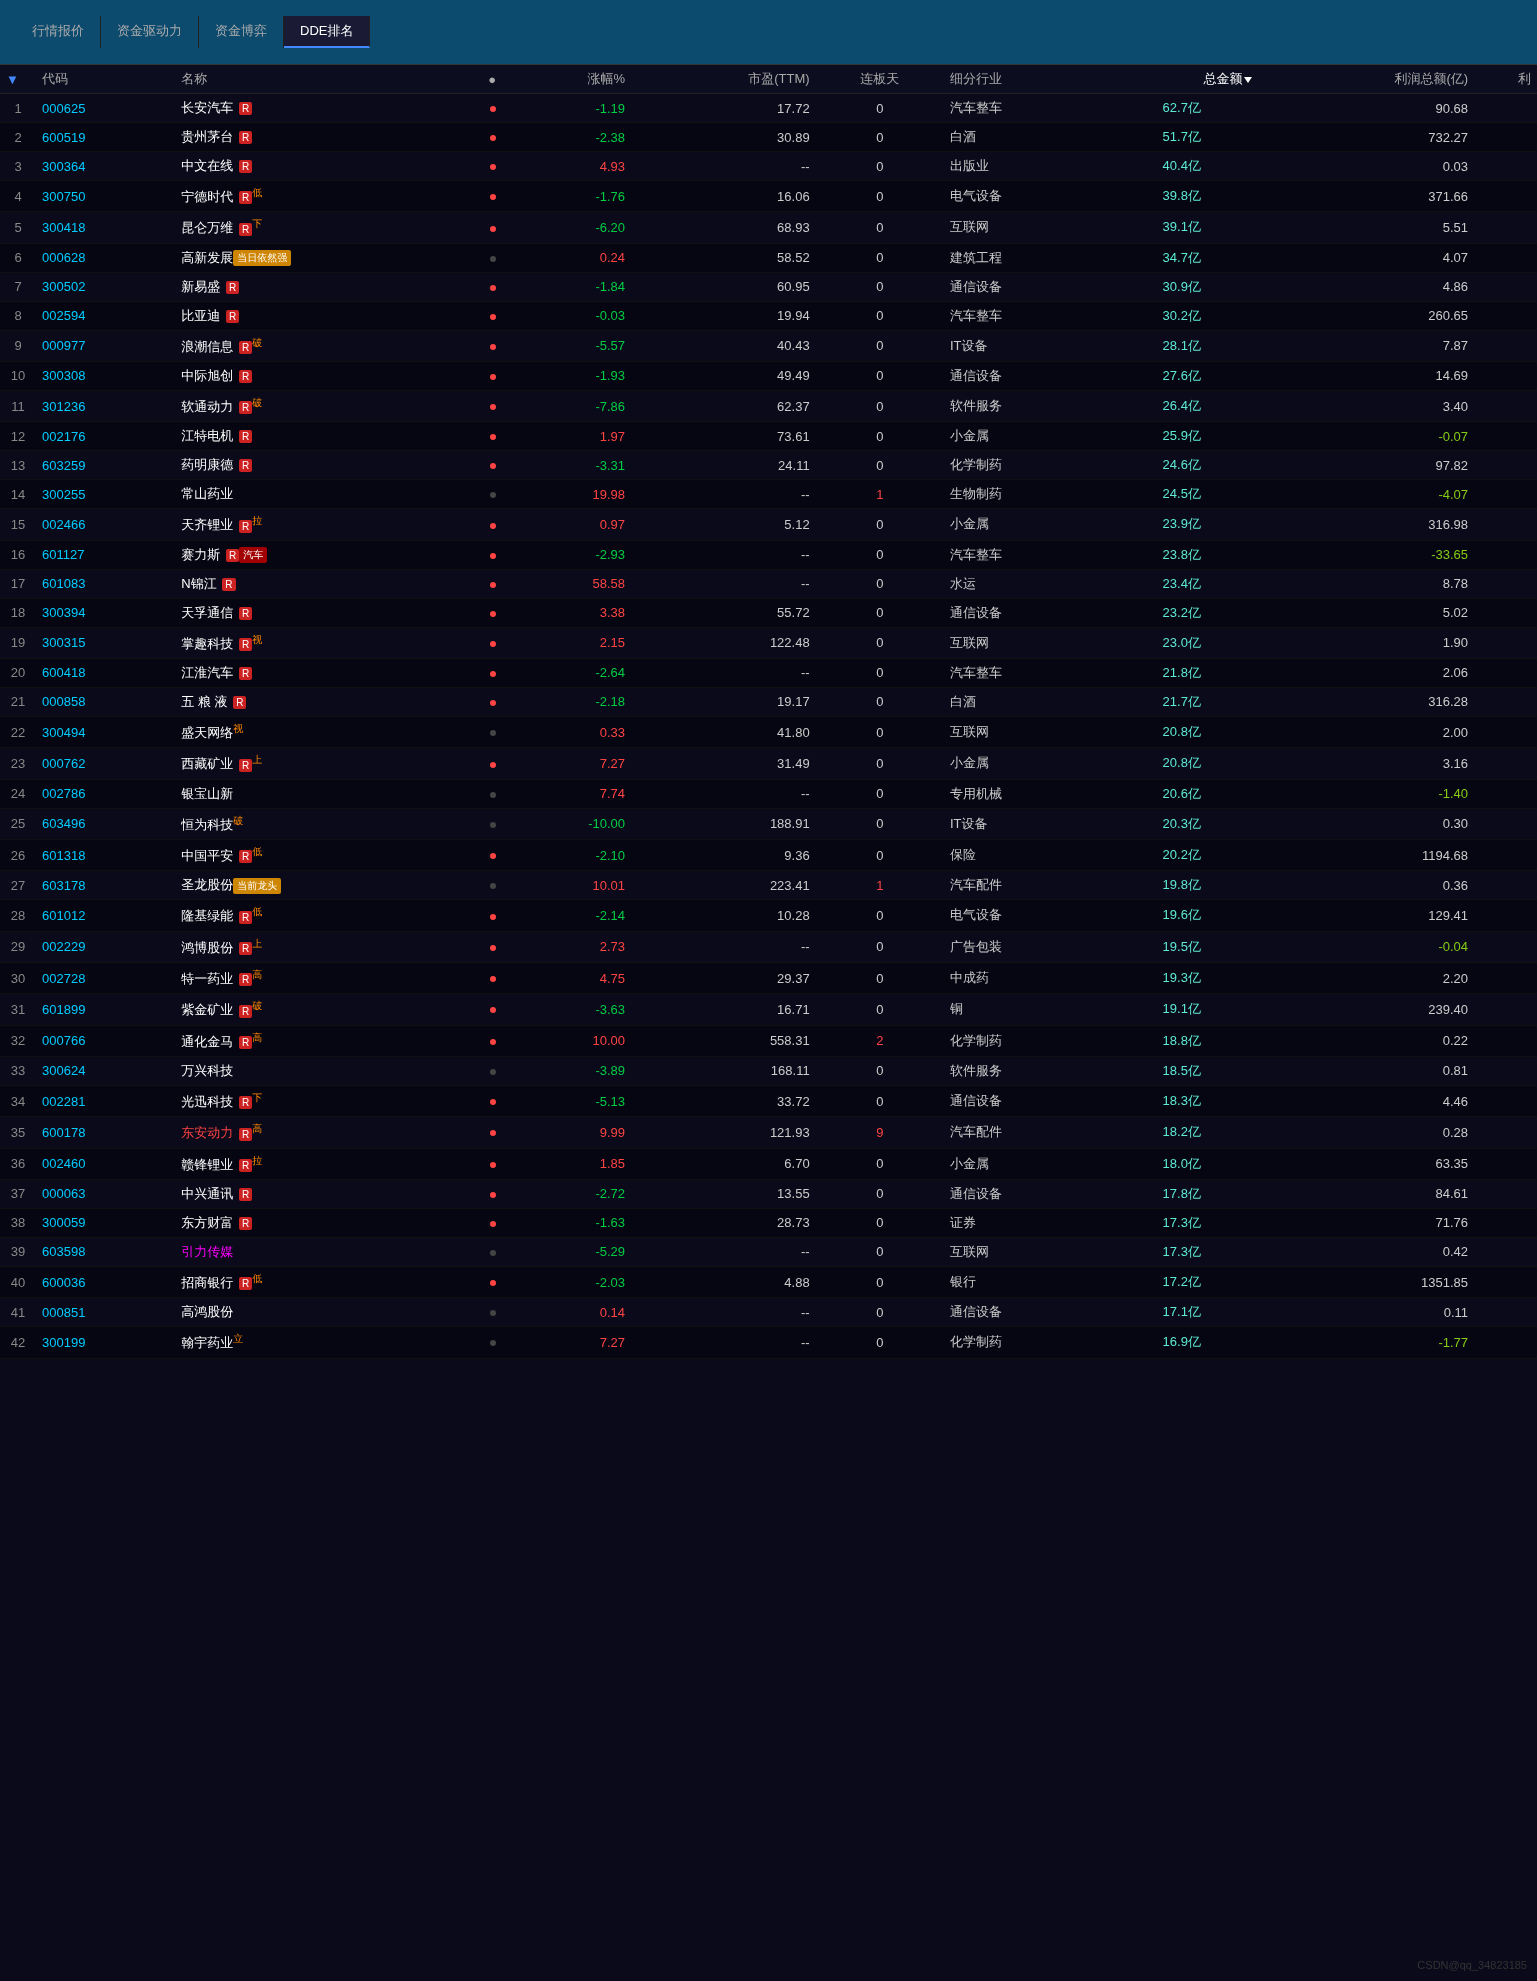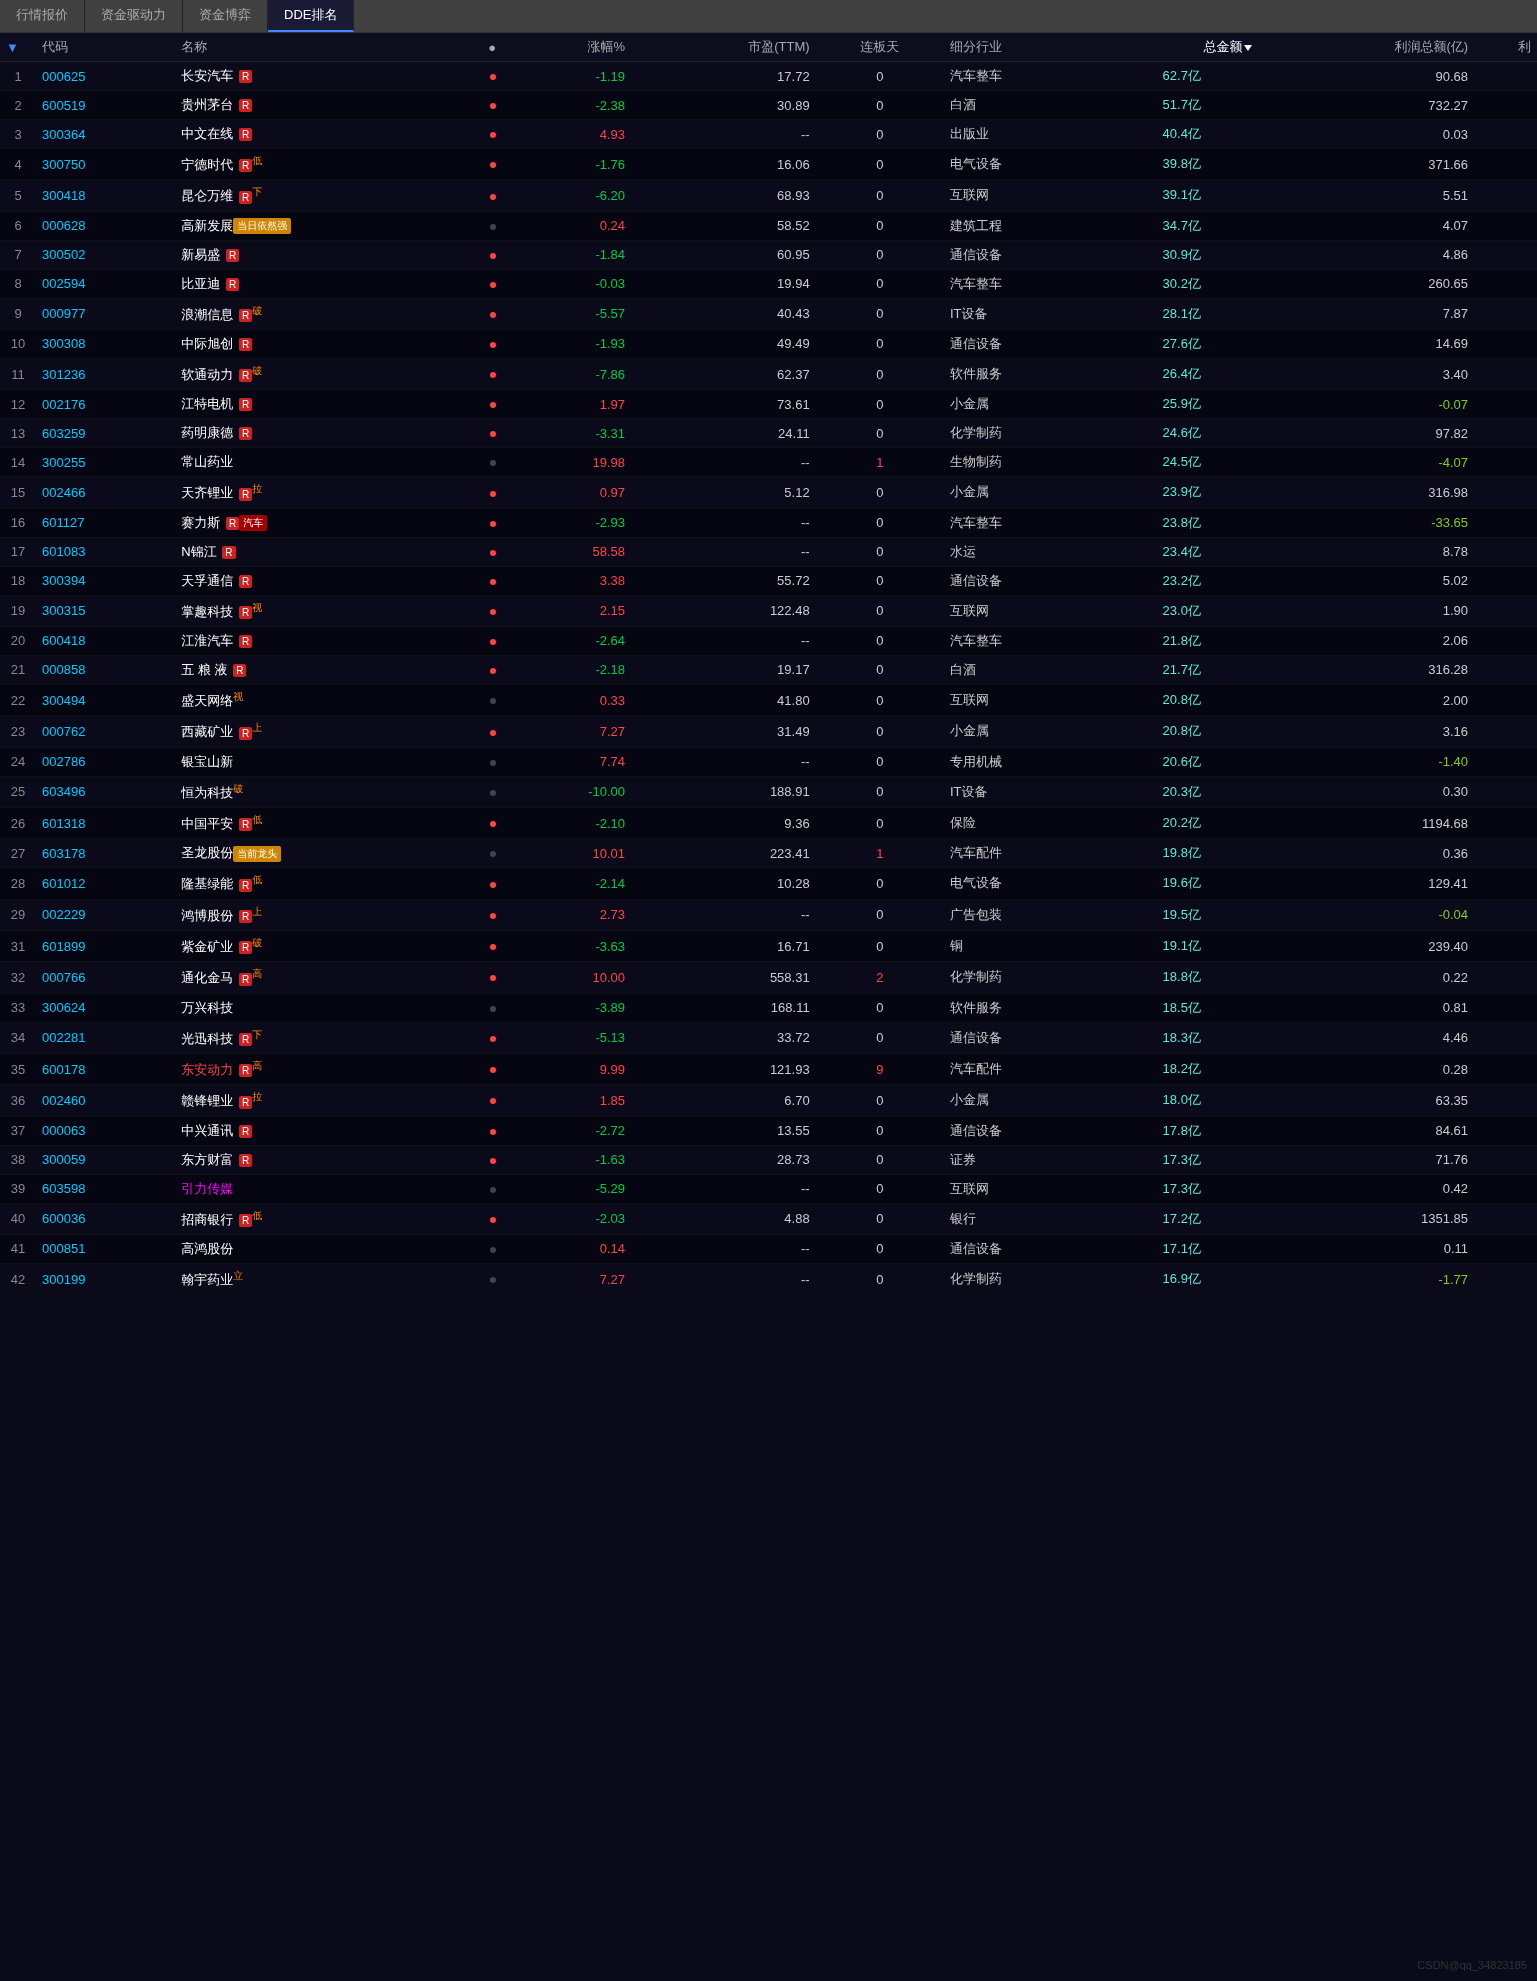--- a/index.html
+++ b/index.html
@@ -8,23 +8,23 @@
       color: #cccccc;
       font-family: 'Microsoft YaHei', SimHei, Arial, sans-serif;
       font-size: 13px;
       width: 1537px;
       min-height: 1981px;
     }
 
     
     .tab-bar {
       display: flex;
-      background: #404040;
+      background: #0c4a6e;
       border-bottom: 1px solid #333;
-      padding: 0;
+      padding: 16px;
     }
     .tab-item {
       padding: 6px 16px;
       cursor: pointer;
       font-size: 13px;
       border-right: 1px solid #222;
     }
     .tab-item.active {
       background: #1a1a35;
       color: #fff;
@@ -544,20 +544,33 @@
         <td class="col-star"><span class="star-dot"></span></td>
         <td class="col-change-pos">2.73</td>
         <td class="col-pe">--</td>
         <td class="col-lianban">0</td>
         <td class="col-industry">广告包装</td>
         <td class="col-totalamt">19.5亿</td>
         <td class="col-profit-neg">-0.04</td>
         <td style="color: rgb(136, 136, 136);"></td>
       </tr>
       <tr>
+        <td class="col-index">30</td>
+        <td class="col-code">002728</td>
+        <td class="col-name">特一药业 <span class="r-badge">R</span><span class="annotation">高</span></td>
+        <td class="col-star"><span class="star-dot"></span></td>
+        <td class="col-change-pos">4.75</td>
+        <td class="col-pe">29.37</td>
+        <td class="col-lianban">0</td>
+        <td class="col-industry">中成药</td>
+        <td class="col-totalamt">19.3亿</td>
+        <td class="col-profit">2.20</td>
+        <td style="color: rgb(136, 136, 136);"></td>
+      </tr>
+      <tr>
         <td class="col-index">31</td>
         <td class="col-code">601899</td>
         <td class="col-name">紫金矿业 <span class="r-badge">R</span><span class="annotation">破</span></td>
         <td class="col-star"><span class="star-dot"></span></td>
         <td class="col-change-neg">-3.63</td>
         <td class="col-pe">16.71</td>
         <td class="col-lianban">0</td>
         <td class="col-industry">铜</td>
         <td class="col-totalamt">19.1亿</td>
         <td class="col-profit">239.40</td>

